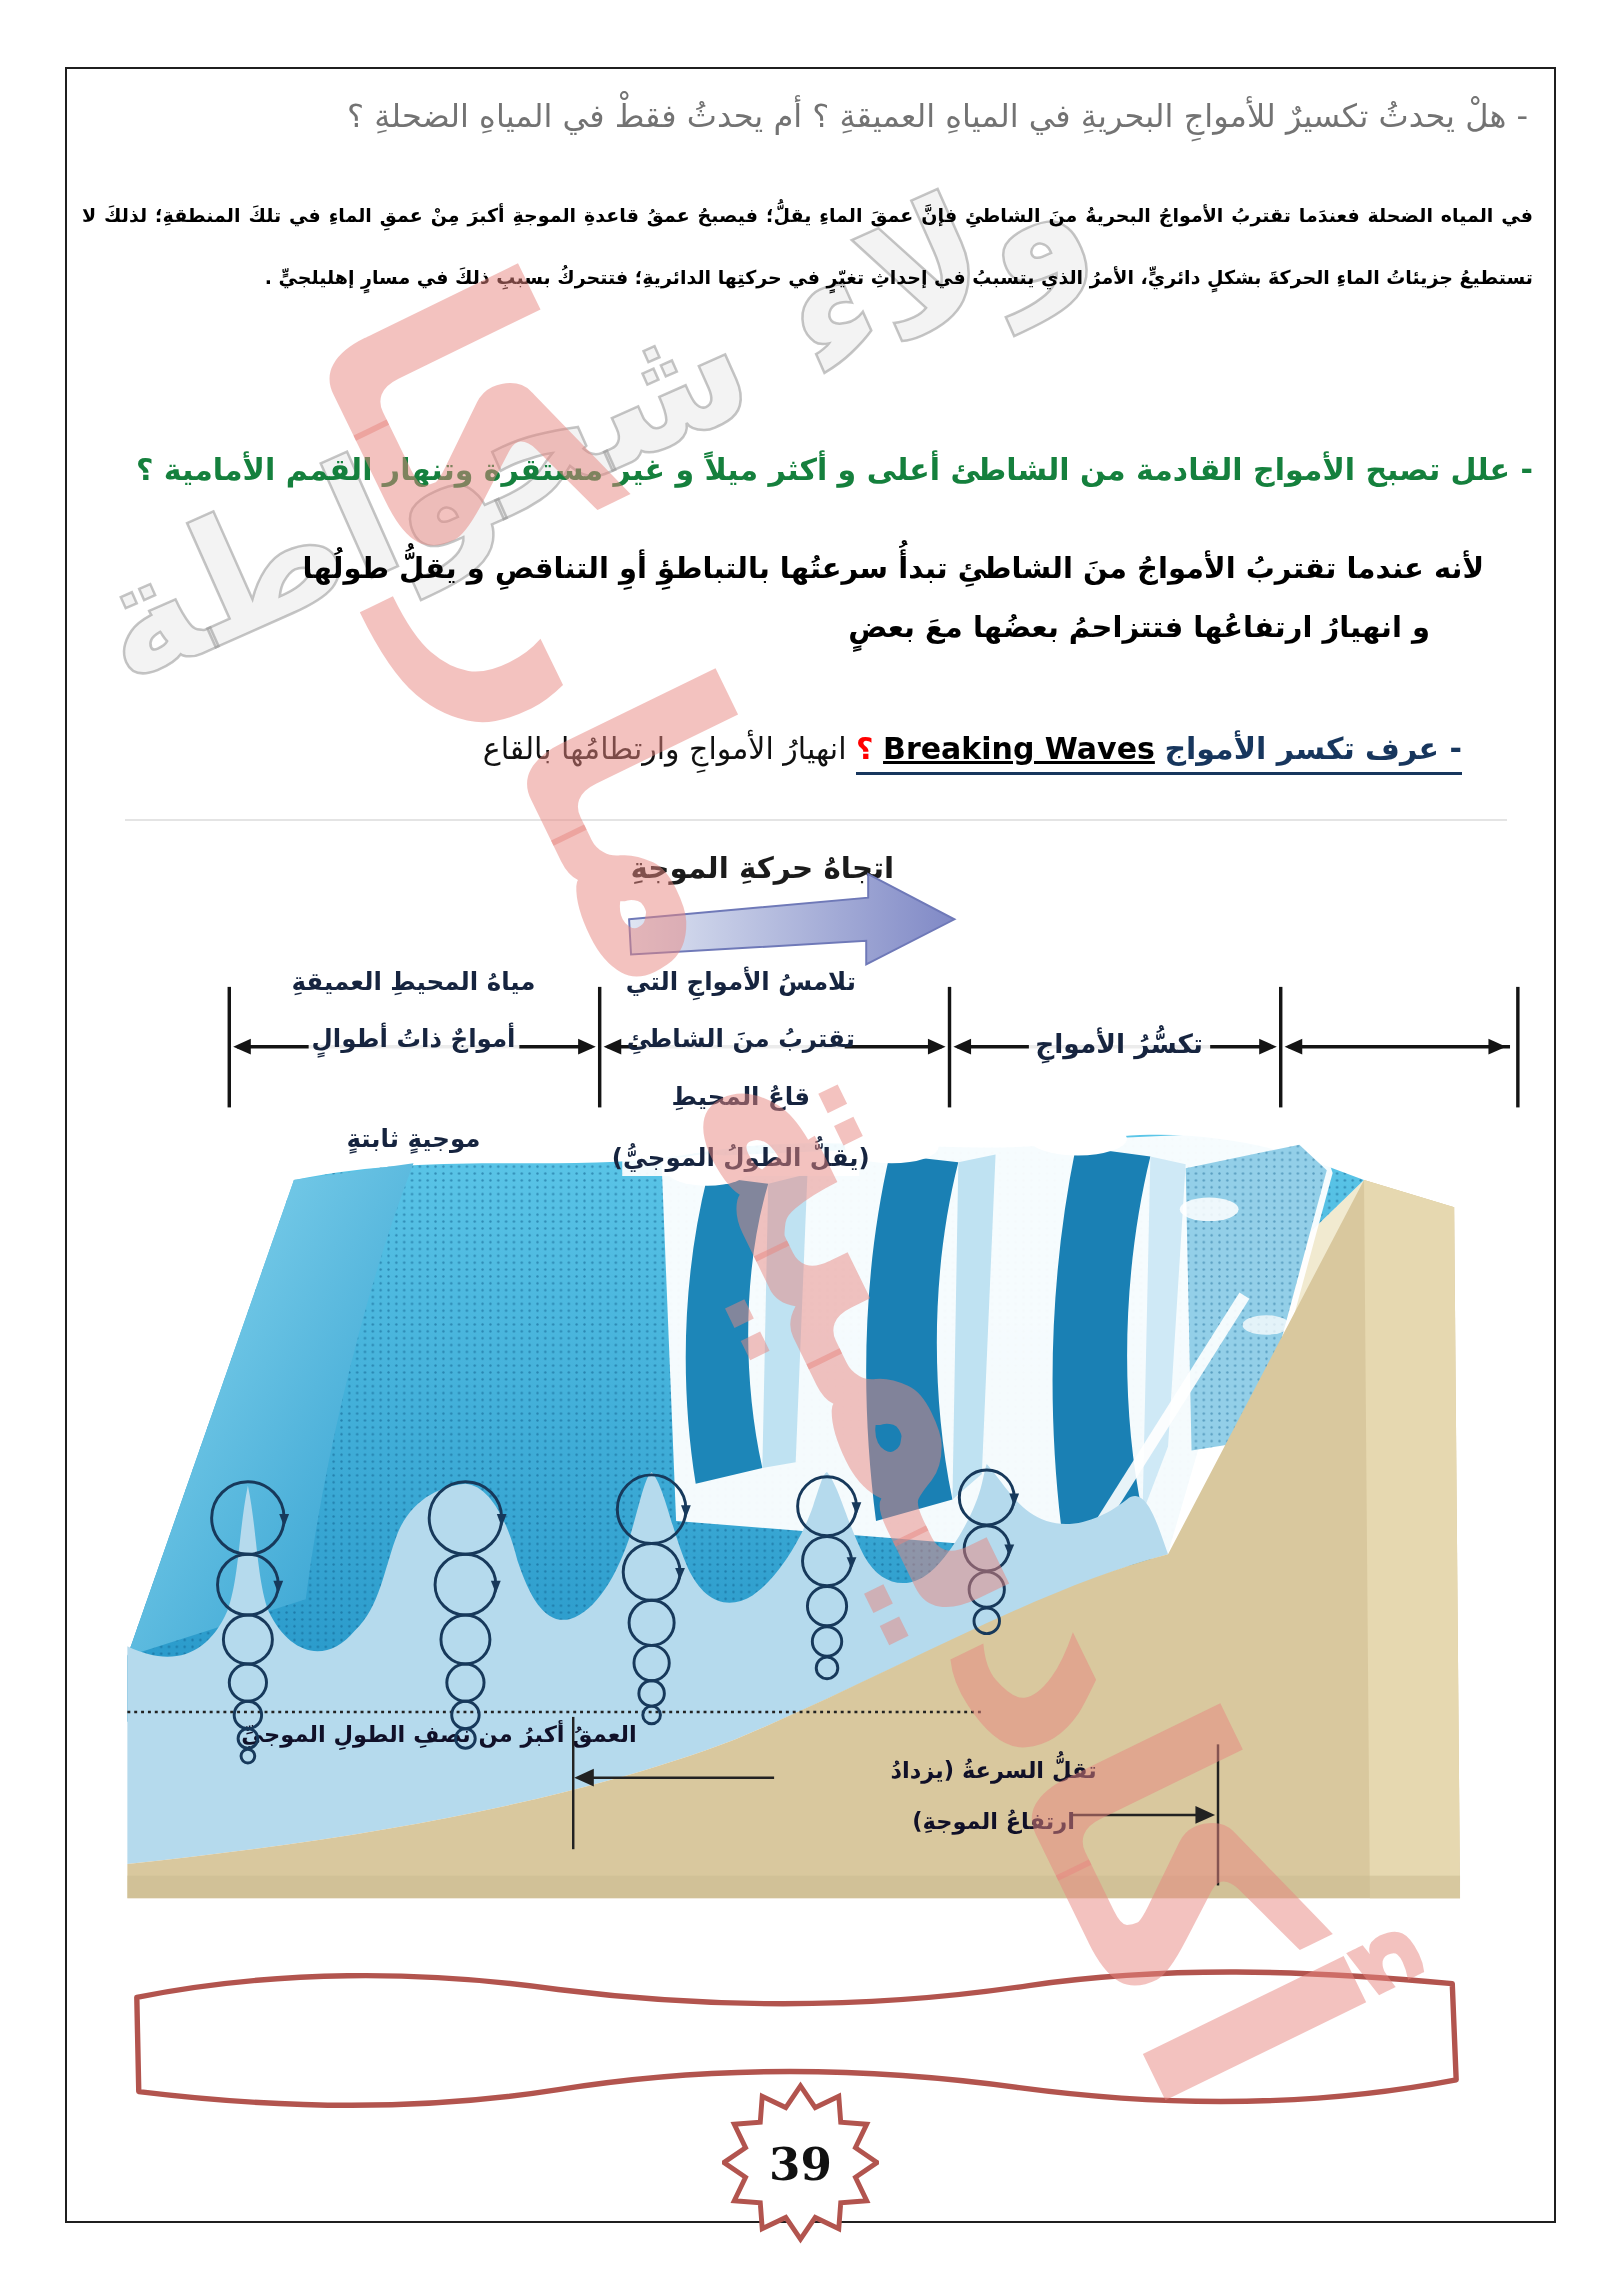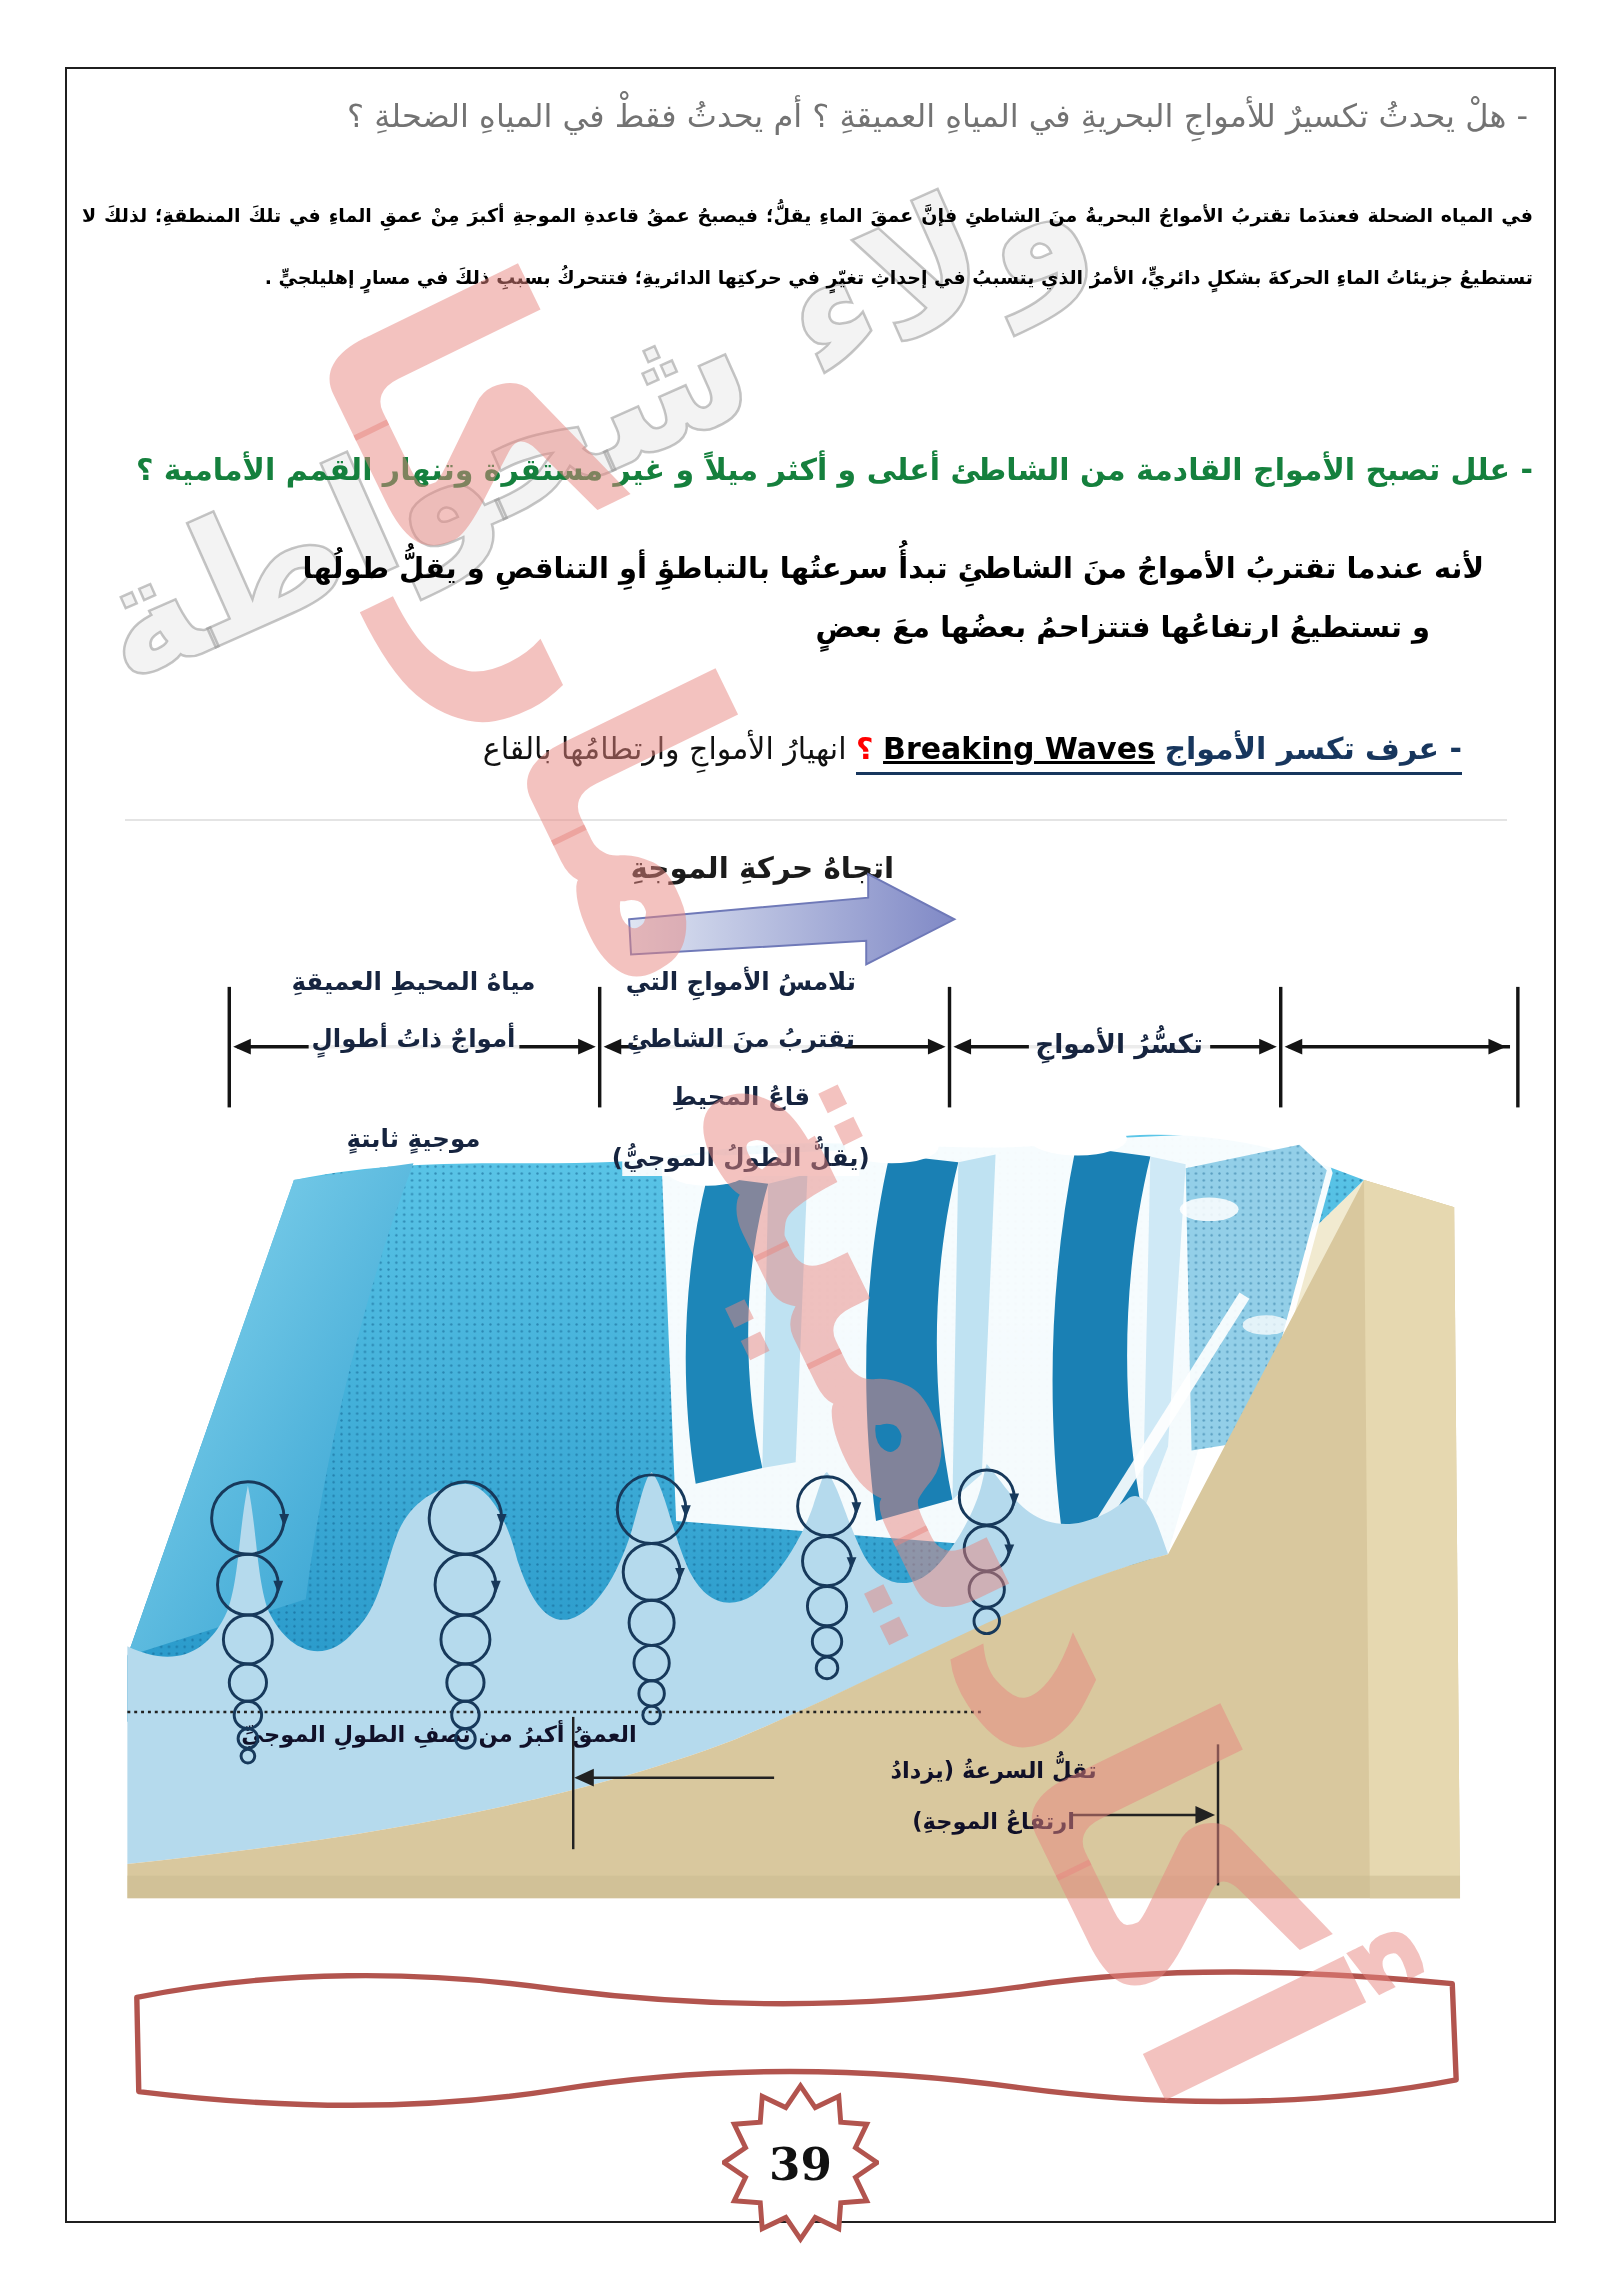--- a/index.html
+++ b/index.html
@@ -50,21 +50,21 @@
     <div class="frame"></div>
 
     <div class="txt q1">- هلْ يحدثُ تكسيرٌ للأمواجِ البحريةِ في المياهِ العميقةِ ؟ أم يحدثُ فقطْ في المياهِ الضحلةِ ؟</div>
 
     <div class="txt a1">في المياه الضحلة فعندَما تقتربُ الأمواجُ البحريةُ منَ الشاطئِ فإنَّ عمقَ الماءِ يقلُّ؛ فيصبحُ عمقُ قاعدةِ الموجةِ أكبرَ مِنْ عمقِ الماءِ في تلكَ المنطقةِ؛ لذلكَ لا تستطيعُ جزيئاتُ الماءِ الحركةَ بشكلٍ دائريٍّ، الأمرُ الذي يتسببُ في إحداثِ تغيّرٍ في حركتِها الدائريةِ؛ فتتحركُ بسببِ ذلكَ في مسارٍ إهليلجيٍّ .</div>
 
     <div class="txt q2">- علل تصبح الأمواج القادمة من الشاطئ أعلى و أكثر ميلاً و غير مستقرة وتنهار القمم الأمامية ؟</div>
 
     <div class="txt a2">
       <div class="l1">لأنه عندما تقتربُ الأمواجُ منَ الشاطئِ تبدأُ سرعتُها بالتباطؤِ أوِ التناقصِ و يقلُّ طولُها</div>
-      <div class="l2">و تستطيعُ ارتفاعُها فتتزاحمُ بعضُها معَ بعضٍ</div>
+      <div class="l2">و انهيارُ ارتفاعُها فتتزاحمُ بعضُها معَ بعضٍ</div>
     </div>
 
     <div class="txt q3">
       <span class="q3u"><span class="q3label">- عرف تكسر الأمواج</span> <span class="q3en">Breaking Waves</span> <span class="q3mark">؟</span></span>
       <span class="q3ans">انهيارُ الأمواجِ وارتطامُها بالقاع</span>
     </div>
 
     <div class="rule"></div>
 
     <svg class="diagram" viewBox="0 0 1430 1095">

